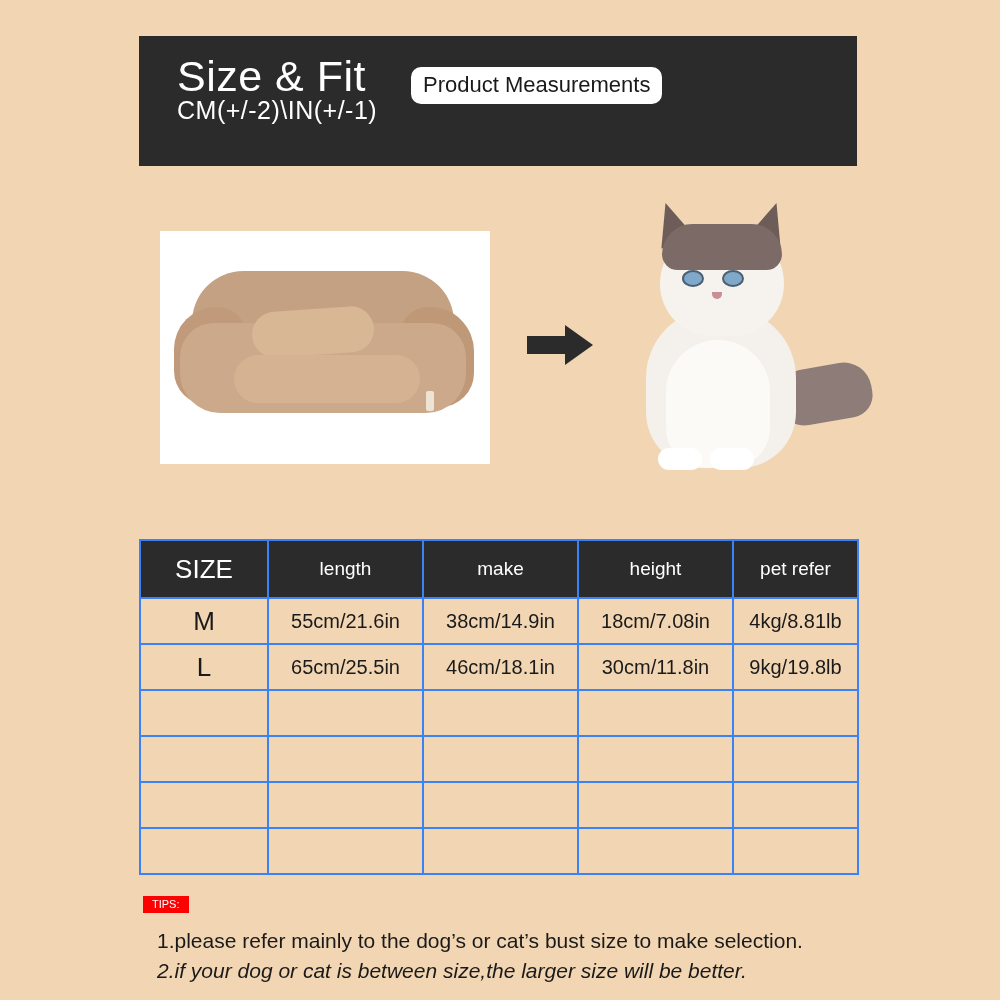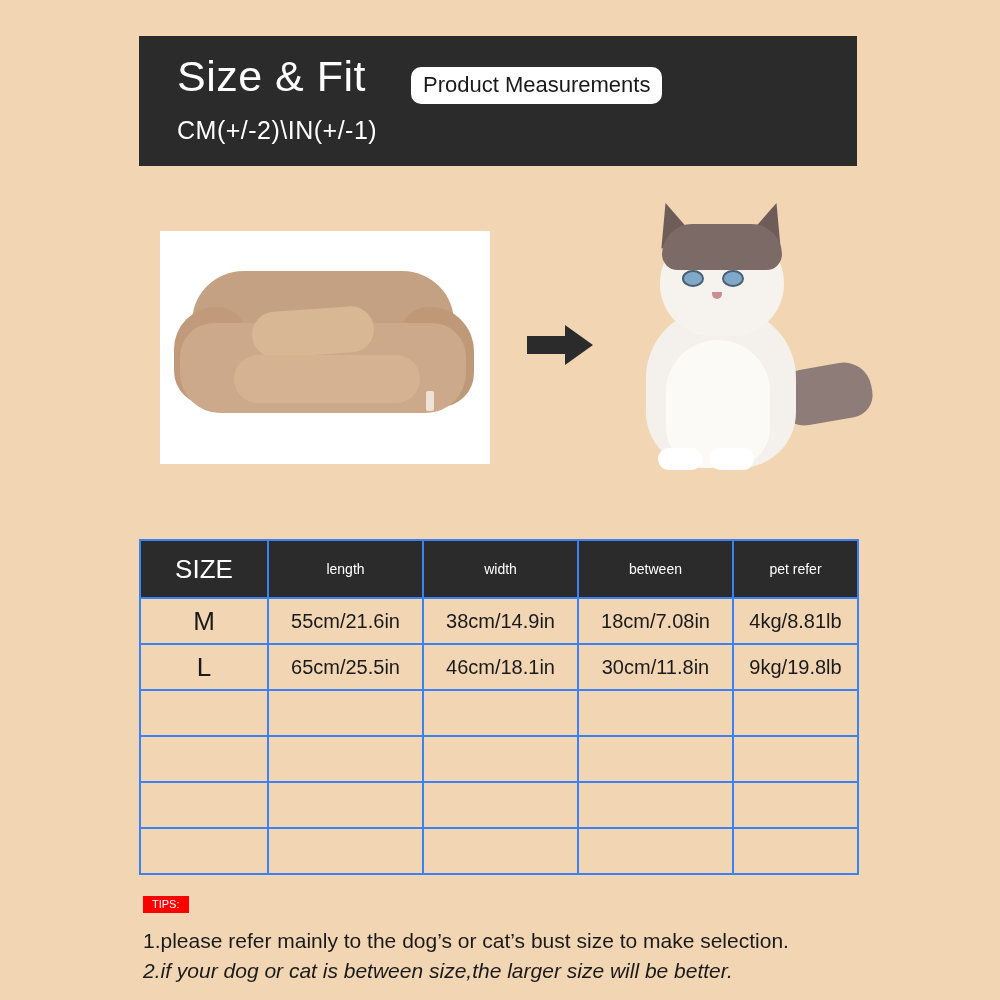--- a/index.html
+++ b/index.html
@@ -42,21 +42,21 @@
     background: #ffffff;
     color: #1a1a1a;
     font-size: 22px;
     padding: 5px 12px 6px 12px;
     border-radius: 10px;
     white-space: nowrap;
   }
   .header-sub {
     position: absolute;
     left: 38px;
-    top: 80px;
+    top: 60px;
     color: #ffffff;
     font-size: 25px;
     letter-spacing: 0.5px;
     white-space: nowrap;
   }
 
   
   .product-photo {
     position: absolute;
     left: 160px;
@@ -295,21 +295,21 @@
     text-align: center;
     font-size: 20px;
     font-weight: 400;
     color: #1a1a1a;
     padding: 0;
   }
   .size-table thead th {
     background: #2b2b2b;
     color: #ffffff;
     height: 56px;
-    font-size: 14px;
+    font-size: 19px;
     font-weight: 400;
   }
   .size-table thead th.size-head {
     font-size: 26px;
   }
   .size-table td.size-cell {
     font-size: 26px;
   }
   .col-size   { width: 128px; }
   .col-length { width: 155px; }
@@ -323,21 +323,21 @@
     left: 143px;
     top: 896px;
     background: #fe0000;
     color: #ffffff;
     font-size: 11px;
     padding: 2px 9px 3px 9px;
     white-space: nowrap;
   }
   .tip-line {
     position: absolute;
-    left: 143px;
+    left: 157px;
     color: #1a1a1a;
     font-size: 21px;
     white-space: nowrap;
   }
   .tip-1 { top: 929px; }
   .tip-2 { top: 959px; font-style: italic; }
 </style>
 </head>
 <body>
 
@@ -387,22 +387,22 @@
     <col class="col-size">
       <col class="col-length">
       <col class="col-width">
       <col class="col-height">
       <col class="col-weight">
   </colgroup>
   <thead>
     <tr>
       <th class="size-head">SIZE</th>
       <th>length</th>
-      <th>width</th>
-      <th>between</th>
+      <th>make</th>
+      <th>height</th>
       <th>pet refer</th>
     </tr>
   </thead>
   <tbody>
     <tr>
       <td class="size-cell">M</td>
       <td>55cm/21.6in</td>
       <td>38cm/14.9in</td>
       <td>18cm/7.08in</td>
       <td>4kg/8.81lb</td>

